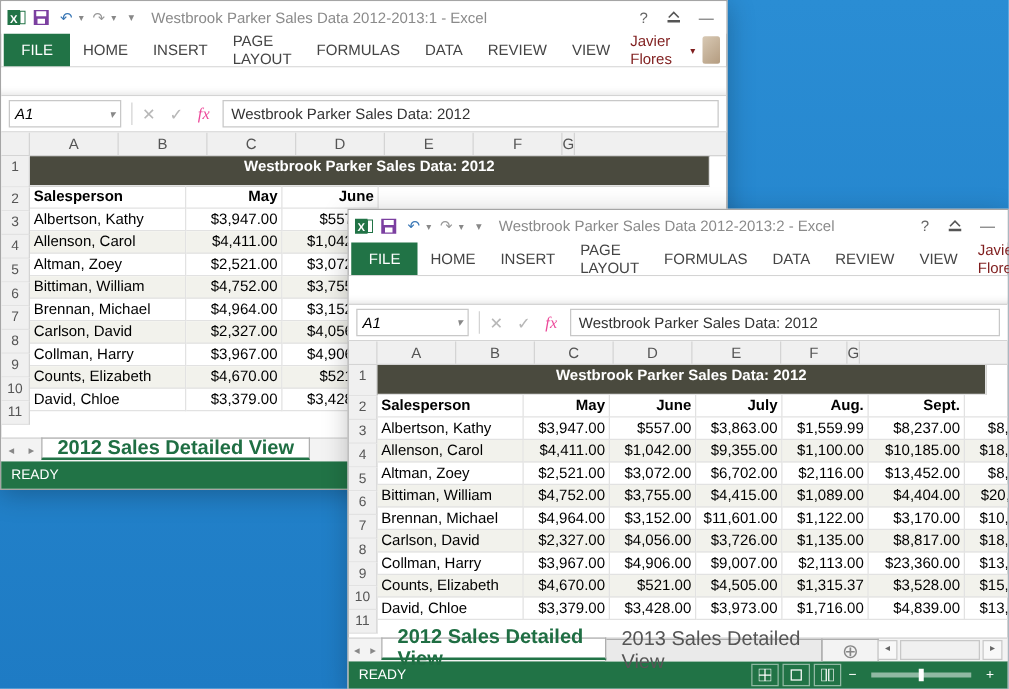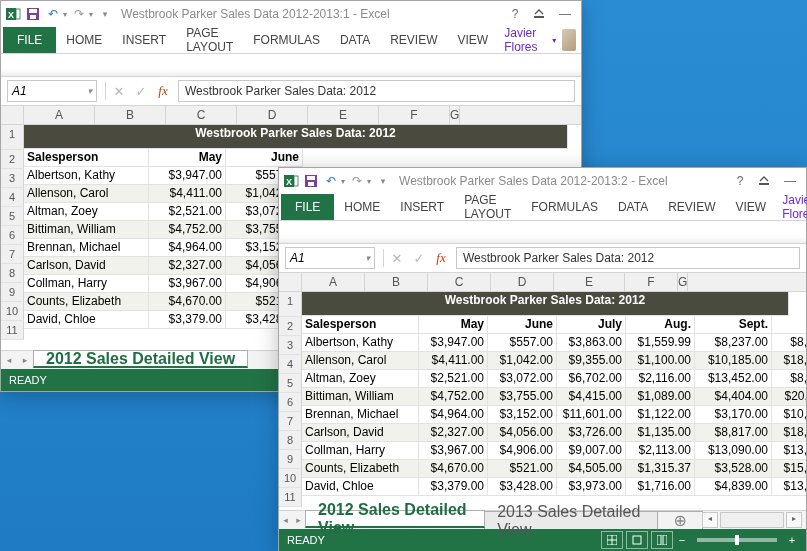--- a/index.html
+++ b/index.html
@@ -63,39 +63,39 @@
     color:#fff;
     font-weight:normal;
     padding:0 14px;
   }
   .ribbon .signin {
     margin-left:auto;
     display:flex;
     align-items:center;
     gap:6px;
     padding:0 6px;
-    color:#6d28d9;
+    color:#7f1d1d;
   }
   .avatar {width:22px;height:22px;border-radius:2px;background:linear-gradient(135deg,#d8c9b4,#b49c80);}
   .ribbonshadow{height:22px;background:#fff;border-bottom:1px solid #d4d4d4;box-shadow:inset 0 -10px 8px -10px rgba(0,0,0,0.15);}
 
   
   .fbar {
     height:28px;
     display:flex;
     align-items:center;
     border-bottom:1px solid #d4d4d4;
     background:#fff;
   }
   .namebox{
     width:80px;height:20px;border:1px solid #c8c8c8;margin:0 6px;display:flex;align-items:center;padding:0 4px;font-size:12px;position:relative;font-style:italic;
   }
   .namebox .caret{margin-left:auto;color:#888;font-size:9px;}
   .fbar .fbtn{width:22px;text-align:center;color:#b8b8b8;font-size:13px;}
-  .fbar .fbtn.fx{font-style:italic;color:#c2410c;font-family:"Times New Roman",serif;}
+  .fbar .fbtn.fx{font-style:italic;color:#ec4899;font-family:"Times New Roman",serif;}
   .fbar .vline{width:1px;height:18px;background:#d4d4d4;margin:0 2px;}
   .formula{
     flex:1;height:20px;border:1px solid #c8c8c8;border-left:none;margin-right:6px;margin-left:4px;display:flex;align-items:center;padding:0 6px;color:#333; border-left:1px solid #c8c8c8;
   }
 
   
   .gridwrap{flex:1;overflow:hidden;display:flex;flex-direction:column;}
   .colheaders{display:flex;height:18px;border-bottom:1px solid #d4d4d4;background:#f0f0f0;}
   .rownumcol{width:22px;border-right:1px solid #d4d4d4;background:#f0f0f0;}
   .ch{border-right:1px solid #d4d4d4;text-align:center;color:#555;font-size:12px;line-height:18px;}
@@ -470,21 +470,21 @@
             <div class="c col4 numcell shade">$1,135.00</div>
             <div class="c col5 numcell shade">$8,817.00</div>
             <div class="c col6 numcell shade">$18,524</div>
           </div>
           <div class="crow shadewrap">
             <div class="c col0">Collman, Harry</div>
             <div class="c col1 numcell">$3,967.00</div>
             <div class="c col2 numcell">$4,906.00</div>
             <div class="c col3 numcell">$9,007.00</div>
             <div class="c col4 numcell">$2,113.00</div>
-            <div class="c col5 numcell">$13,090.00</div>
+            <div class="c col5 numcell">$23,360.00</div>
             <div class="c col6 numcell">$13,953</div>
           </div>
           <div class="crow">
             <div class="c col0 shade">Counts, Elizabeth</div>
             <div class="c col1 numcell shade">$4,670.00</div>
             <div class="c col2 numcell shade">$521.00</div>
             <div class="c col3 numcell shade">$4,505.00</div>
             <div class="c col4 numcell shade">$1,315.37</div>
             <div class="c col5 numcell shade">$3,528.00</div>
             <div class="c col6 numcell shade">$15,275</div>

